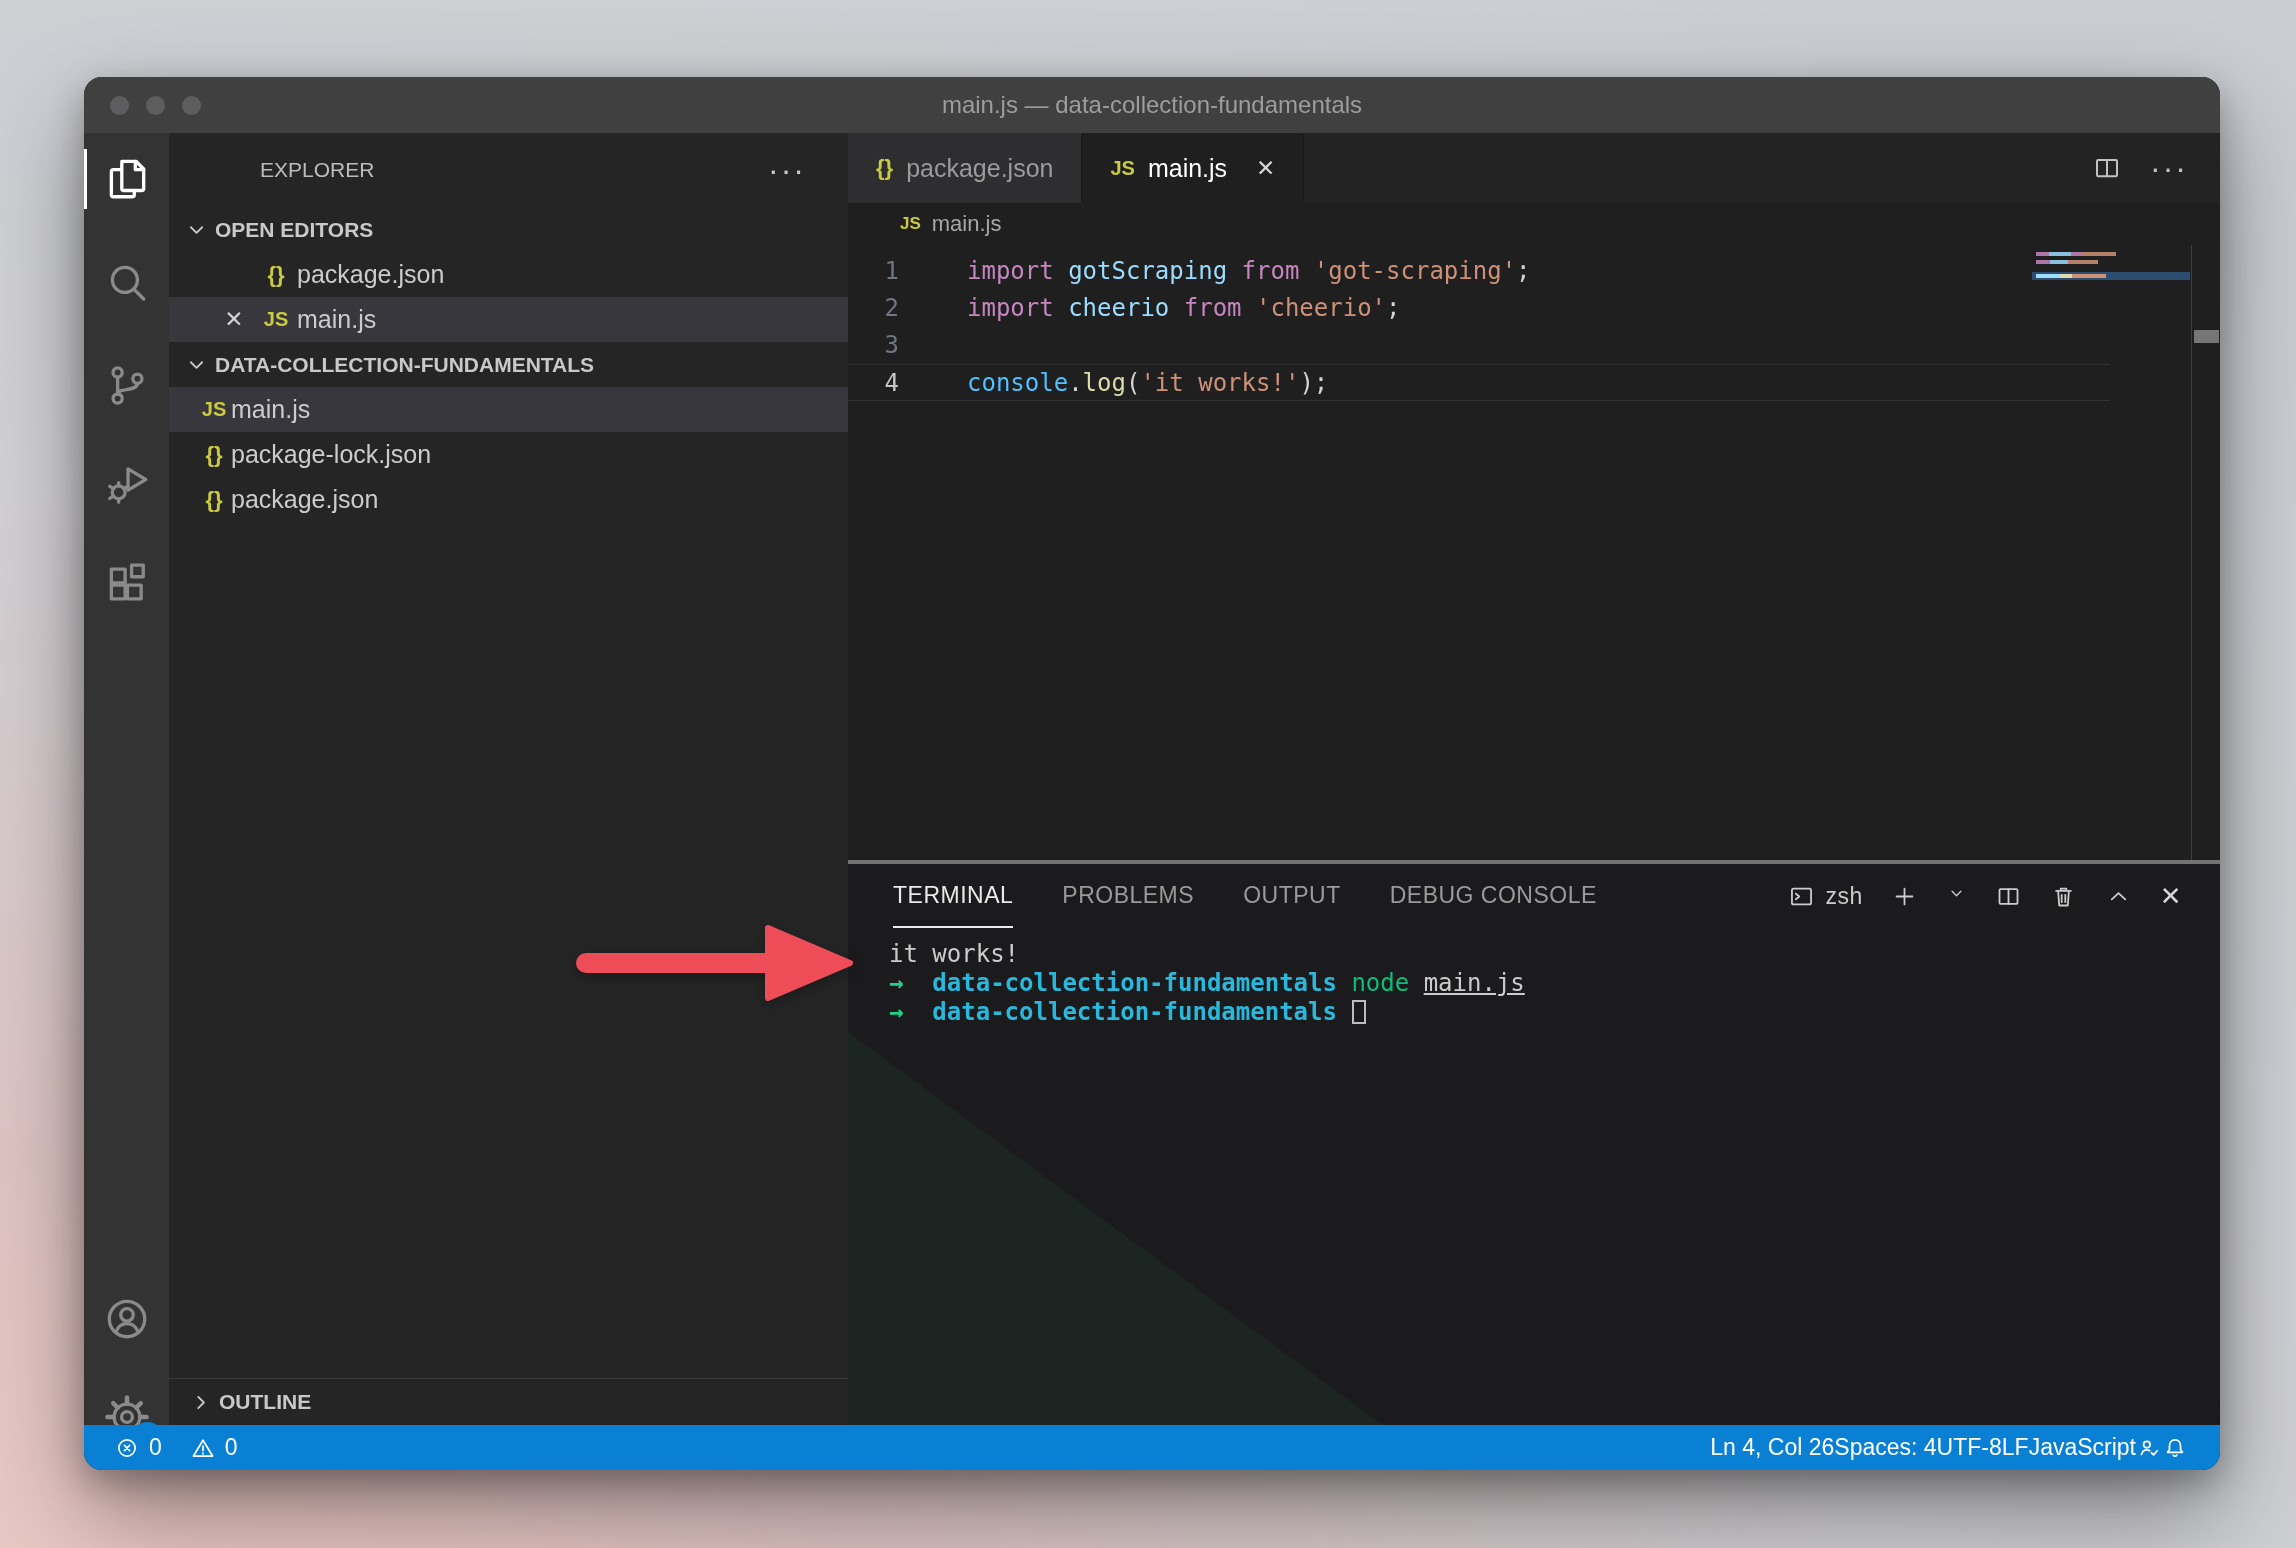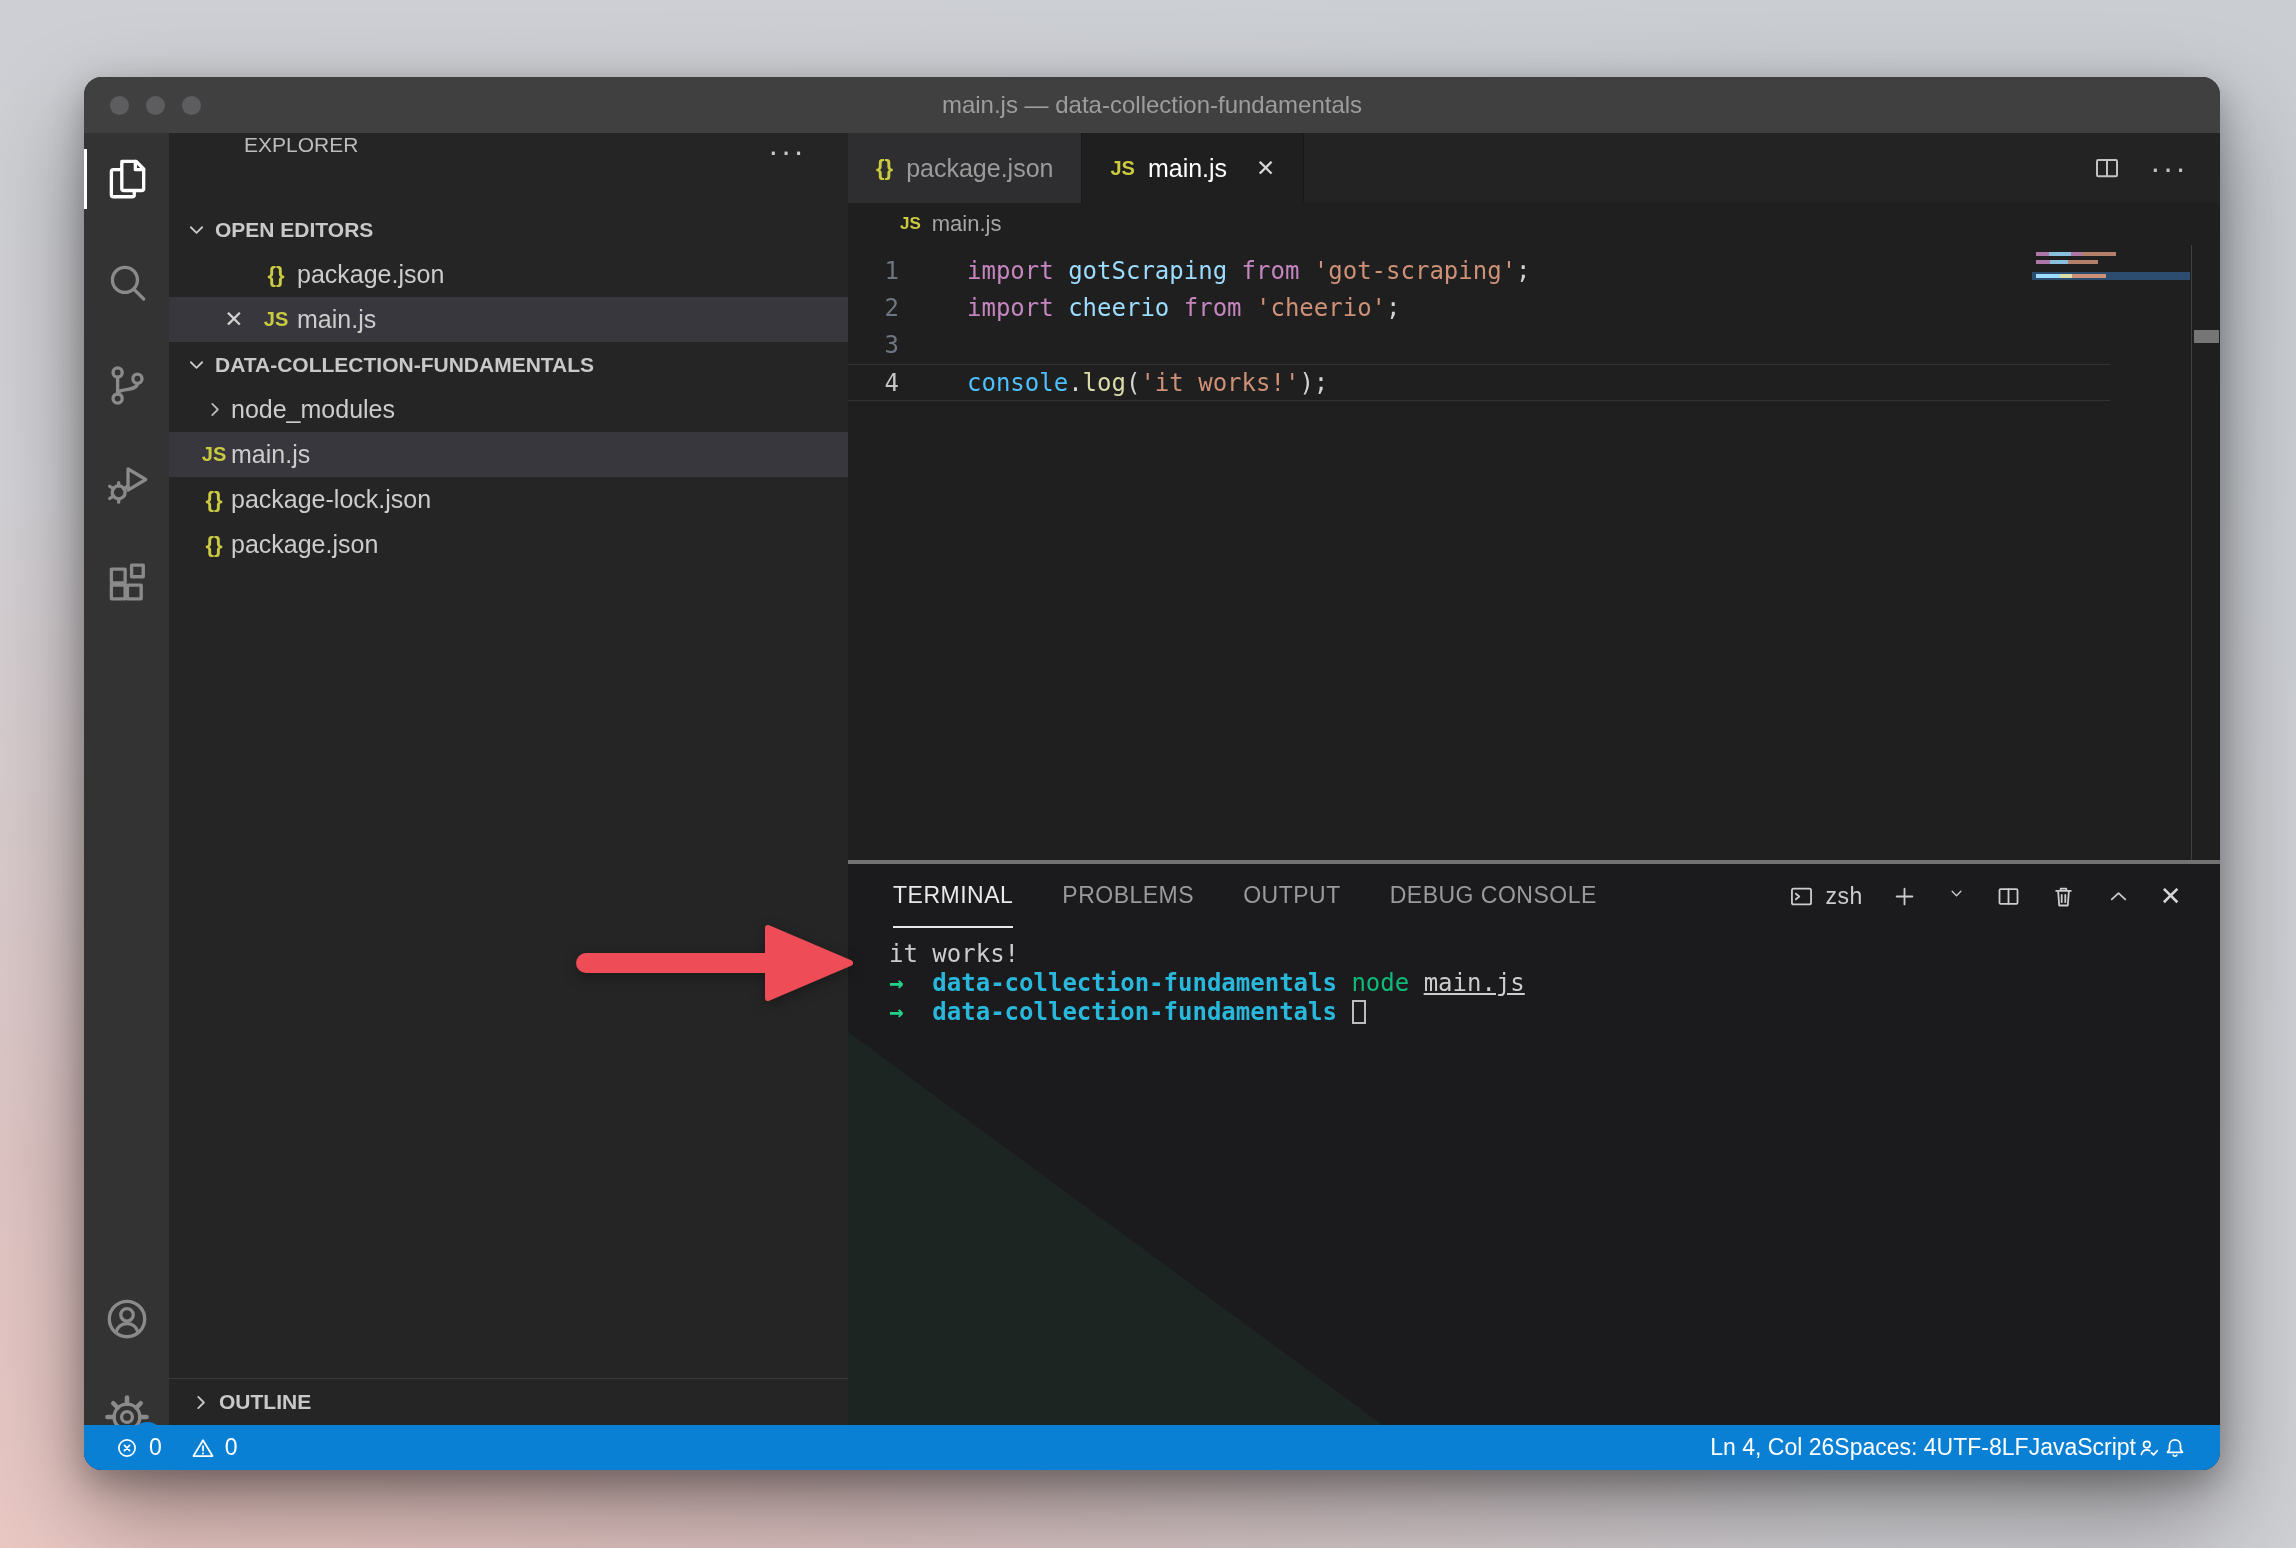--- a/index.html
+++ b/index.html
@@ -24,21 +24,21 @@
   .activitybar { position:absolute; left:0; top:56px; width:85px; bottom:45px; background:#333334; color:#8a8a8a; }
   .act-item { position:absolute; left:0; width:85px; height:76px; display:flex; align-items:center; justify-content:center; }
   .act-item svg { width:50px; height:50px; }
   .act-item.active { color:#ffffff; }
   .act-item.active::before { content:""; position:absolute; left:0; top:8px; bottom:8px; width:3px; background:#fff; }
   .badge { position:absolute; right:5px; bottom:0; min-width:33px; height:33px; border-radius:50%;
            background:var(--c-badge-bg,#0a80d4); color:#fff; font-size:19px; font-weight:700;
            display:flex; align-items:center; justify-content:center; }
   
   .sidebar { position:absolute; left:85px; top:56px; width:679px; bottom:45px; background:#252526; color:#cccccc; }
-  .sb-header { height:74px; display:flex; align-items:flex-start; padding:0 42px 0 75px; font-size:21px; color:#bcbcbc; }
+  .sb-header { height:74px; display:flex; align-items:center; padding:0 42px 0 75px; font-size:21px; color:#bcbcbc;margin-left:16px; }
   .sb-more { margin-left:auto; font-size:32px; color:#c8c8c8; letter-spacing:2px; }
   .sb-sec { height:45px; display:flex; align-items:center; font-weight:700; font-size:21px; color:#c9c9c9; padding-left:14px; gap:5px; }
   .chev { width:27px; height:27px; flex:none; }
   .sb-row { height:45px; display:flex; align-items:center; font-size:25px; color:#cccccc; }
   .sb-row.selected { background:var(--c-selection-bg,#37373d); }
   .oe-slot { width:42px; margin-left:44px; text-align:center; color:#d2d2d2; font-size:23px; flex:none; }
   .ws-pad { width:34px; margin-left:28px; display:flex; justify-content:center; flex:none; color:#b9b9b9; }
   .file-ico { width:42px; text-align:center; flex:none; }
   .js-badge  { color:var(--c-js-yellow,#cbcb41); font-weight:700; font-size:20px; font-style:normal; }
   .json-badge{ color:var(--c-js-yellow,#cbcb41); font-weight:700; font-size:22px; }
@@ -202,28 +202,20 @@
       <span class="oe-slot">✕</span>
       <span class="file-ico js-badge">JS</span>
       <span>main.js</span>
     </div>
 
     <div class="sb-sec">
       <svg class="ic chev" viewBox="0 0 24 24">
           <path d="M7 10l5 5 5-5"></path>
         </svg>
       <span>DATA-COLLECTION-FUNDAMENTALS</span>
-    </div>
-    <div class="sb-row">
-      <span class="ws-pad">
-        <svg class="ic chev" viewBox="0 0 24 24">
-            <path d="M10 7l5 5-5 5"></path>
-          </svg>
-      </span>
-      <span>node_modules</span>
     </div>
     <div class="sb-row selected">
       <span class="ws-pad js-badge">JS</span>
       <span>main.js</span>
     </div>
     <div class="sb-row">
       <span class="ws-pad json-badge">{}</span>
       <span>package-lock.json</span>
     </div>
     <div class="sb-row">

